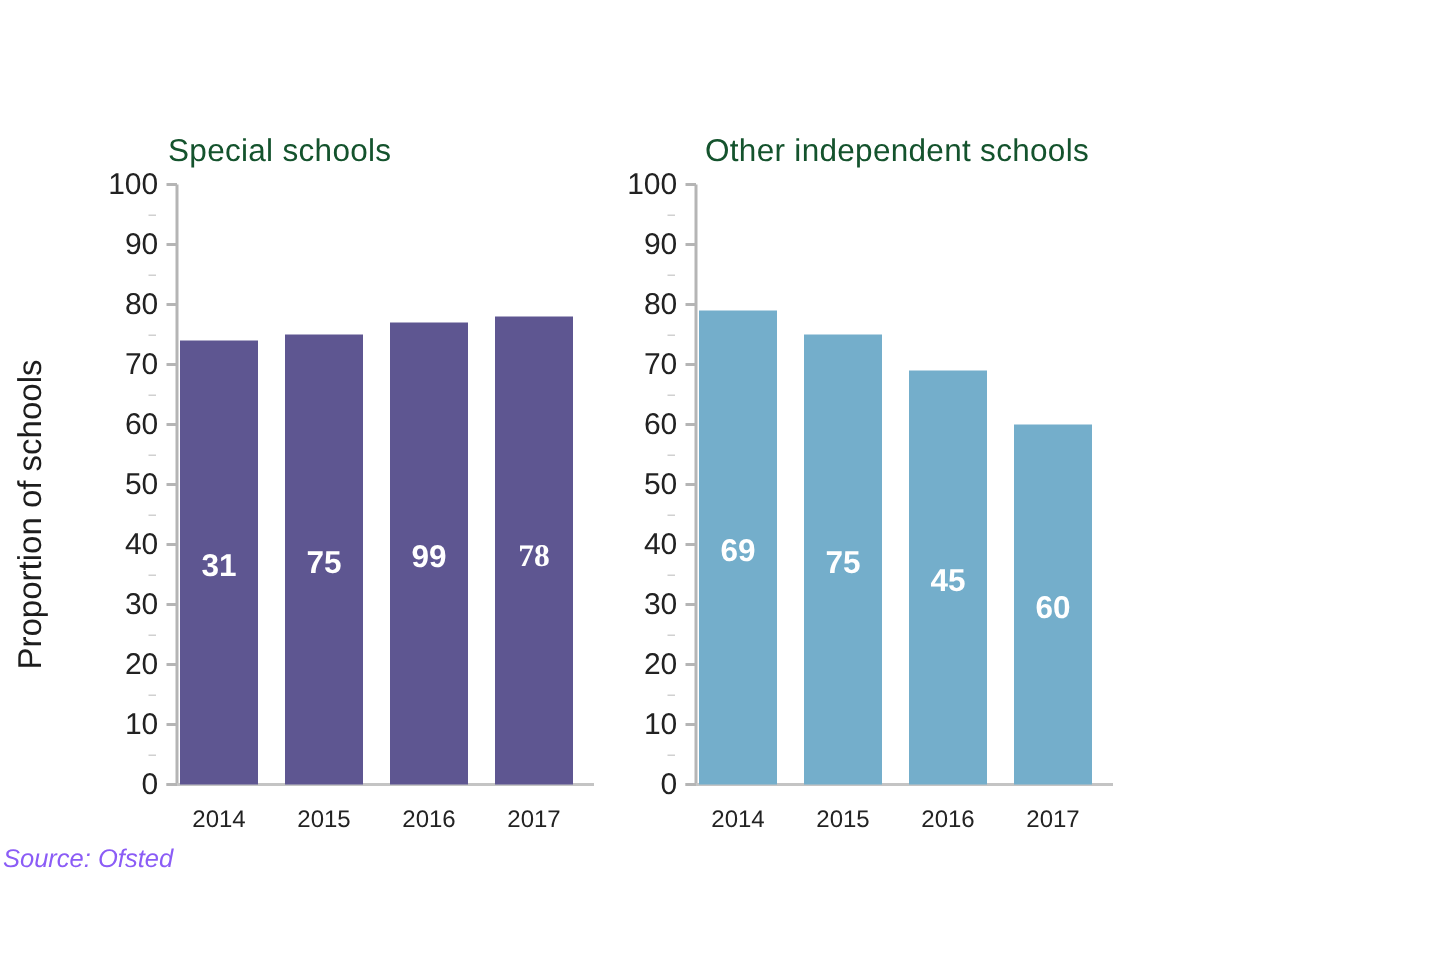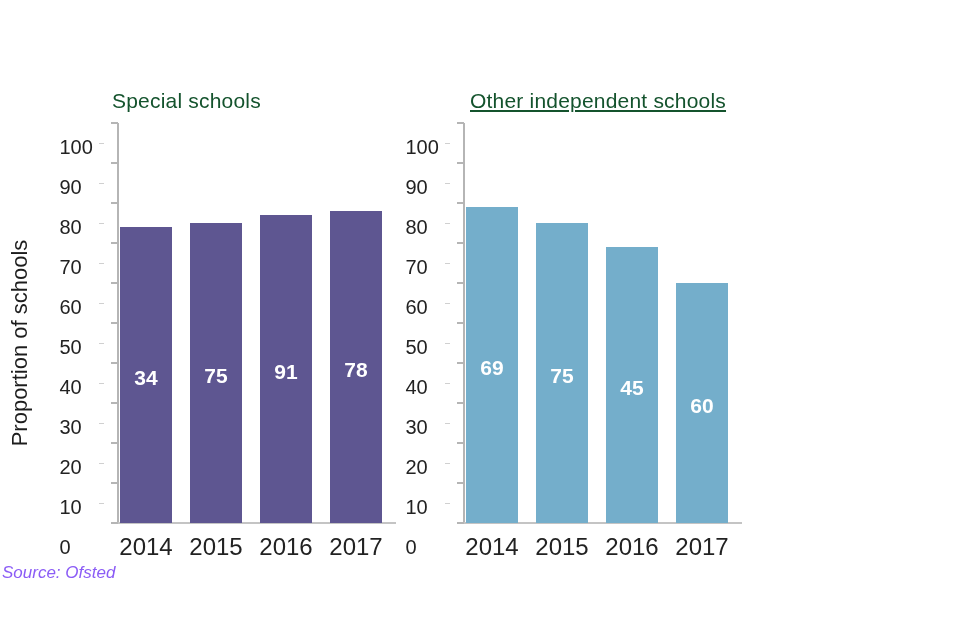--- a/index.html
+++ b/index.html
@@ -21,25 +21,25 @@
   .source-note{
     position:absolute;left:2px;top:563px;font-size:17px;font-style:italic;
     color:#8b5cf6;white-space:nowrap;
   }
   .axis-line{position:absolute;width:2px;background:#b5b5b5;}
   .baseline{position:absolute;height:2px;background:#c4c4c4;}
   .major-tick{position:absolute;width:7px;height:2px;background:#b5b5b5;}
   .minor-tick{position:absolute;width:5px;height:1px;background:#d0d0d0;}
   .y-tick-label{
     position:absolute;width:46px;height:20px;line-height:20px;
-    font-size:20px;color:#222222;margin-top:24px;
+    text-align:right;font-size:20px;color:#222222;
   }
   .x-tick-label{
     position:absolute;width:72px;height:20px;line-height:20px;
-    text-align:center;font-size:24px;color:#222222;
+    text-align:center;font-size:16px;color:#222222;
   }
   .bar{position:absolute;}
   .bar-value-label{
     position:absolute;height:26px;line-height:26px;text-align:center;
     font-size:21px;font-weight:bold;color:#ffffff;
   }
 </style>
 </head>
 <body>
 
@@ -77,34 +77,34 @@
       <div class="minor-tick" style="left: 99px; top: 462.5px;"></div>
       <div class="minor-tick" style="left: 99px; top: 422.5px;"></div>
       <div class="minor-tick" style="left: 99px; top: 382.5px;"></div>
       <div class="minor-tick" style="left: 99px; top: 342.5px;"></div>
       <div class="minor-tick" style="left: 99px; top: 302.5px;"></div>
       <div class="minor-tick" style="left: 99px; top: 262.5px;"></div>
       <div class="minor-tick" style="left: 99px; top: 222.5px;"></div>
       <div class="minor-tick" style="left: 99px; top: 182.5px;"></div>
       <div class="minor-tick" style="left: 99px; top: 142.5px;"></div>
       <div class="bar" style="left: 120px; top: 227px; width: 52px; height: 296px; background: rgb(94, 86, 145);"></div>
-      <div class="bar-value-label" style="left: 120px; width: 52px; top: 365px; color: rgb(255, 255, 255);">34</div>
+      <div class="bar-value-label" style="left: 120px; width: 52px; top: 365px; color: rgb(255, 255, 255);">31</div>
       <div class="x-tick-label" style="left: 110px; top: 537px;">2014</div>
       <div class="bar" style="left: 190px; top: 223px; width: 52px; height: 300px; background: rgb(94, 86, 145);"></div>
       <div class="bar-value-label" style="left: 190px; width: 52px; top: 363px; color: rgb(255, 255, 255);">75</div>
       <div class="x-tick-label" style="left: 180px; top: 537px;">2015</div>
       <div class="bar" style="left: 260px; top: 215px; width: 52px; height: 308px; background: rgb(94, 86, 145);"></div>
-      <div class="bar-value-label" style="left: 260px; width: 52px; top: 359px; color: rgb(255, 255, 255);">91</div>
+      <div class="bar-value-label" style="left: 260px; width: 52px; top: 359px; color: rgb(255, 255, 255);">99</div>
       <div class="x-tick-label" style="left: 250px; top: 537px;">2016</div>
       <div class="bar" style="left: 330px; top: 211px; width: 52px; height: 312px; background: rgb(94, 86, 145);"></div>
-      <div class="bar-value-label" style="left: 330px; width: 52px; top: 357px; color: rgb(255, 255, 255);">78</div>
+      <div class="bar-value-label" style="left: 330px; width: 52px; top: 357px; color: rgb(255, 255, 255); font-family: Liberation Serif, serif;">78</div>
       <div class="x-tick-label" style="left: 320px; top: 537px;">2017</div>
     </div>
     <div class="">
-      <div class="chart-title" style="left: 470px; top: 89px; text-decoration: underline;">Other independent schools</div>
+      <div class="chart-title" style="left: 470px; top: 89px;">Other independent schools</div>
       <div class="axis-line" style="left: 462.5px; top: 123px; height: 400px;"></div>
       <div class="baseline" style="left: 456.5px; top: 522px; width: 285px;"></div>
       <div class="major-tick" style="left: 456.5px; top: 522px;"></div>
       <div class="y-tick-label" style="left: 405.5px; top: 513px;">0</div>
       <div class="major-tick" style="left: 456.5px; top: 482px;"></div>
       <div class="y-tick-label" style="left: 405.5px; top: 473px;">10</div>
       <div class="major-tick" style="left: 456.5px; top: 442px;"></div>
       <div class="y-tick-label" style="left: 405.5px; top: 433px;">20</div>
       <div class="major-tick" style="left: 456.5px; top: 402px;"></div>
       <div class="y-tick-label" style="left: 405.5px; top: 393px;">30</div>

